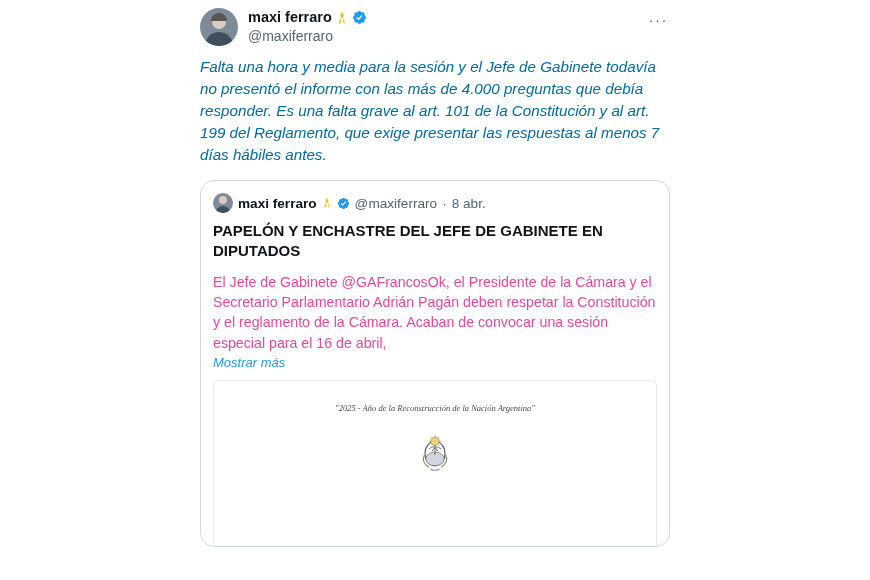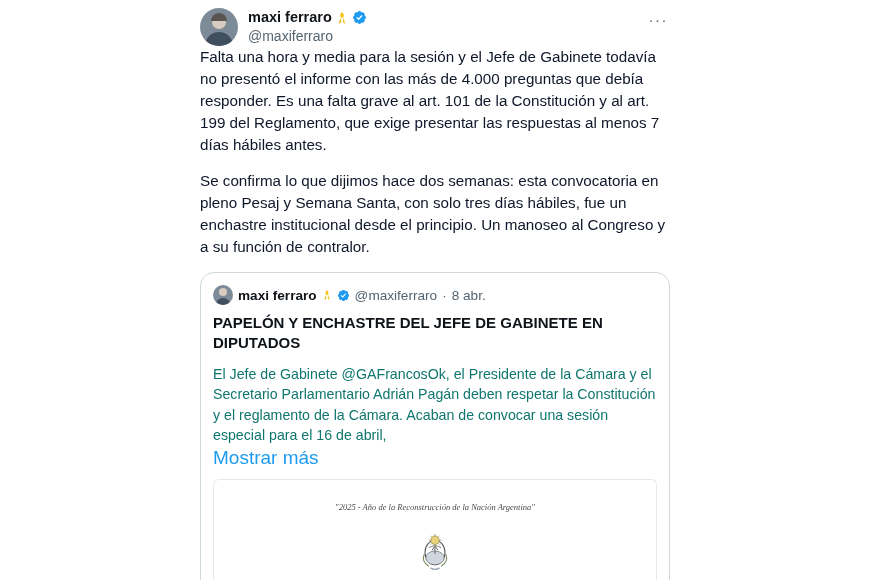--- a/index.html
+++ b/index.html
@@ -115,23 +115,25 @@
     top: 10px;
     color: #536471;
     font-size: 15px;
     letter-spacing: 1.5px;
     line-height: 1;
     cursor: pointer;
     padding: 2px 2px;
   }
 
   .tweet-body {
+    margin-top: 10px;
     font-size: 15.2px;
     line-height: 1.45;
-    color: #0f172a;
+    color: #0369a1;
+    font-style: italic;
   }
   .tweet-body p {
     margin: 0 0 14px 0;
   }
   .tweet-body p:last-child { margin-bottom: 0; }
 
   .quoted {
     margin-top: 14px;
     border: 1px solid #cfd9de;
     border-radius: 14px;
@@ -193,28 +195,29 @@
     font-size: 15px;
     font-weight: bold;
     color: #0f1419;
     line-height: 1.3;
   }
 
   .q-text {
     padding: 12px 12px 0 12px;
     font-size: 14.2px;
     line-height: 1.42;
-    color: #0f766e;
+    color: #ec4899;
   }
   .q-more {
     display: inline-block;
     color: #1d9bf0;
     padding: 2px 12px 10px 12px;
-    font-size: 19px;
+    font-size: 13px;
     cursor: pointer;
+    font-style: italic;
   }
 
   .q-media {
     border-top: 0px solid #eff3f4;
     background: #ffffff;
     padding: 0;
     margin: 0 12px 0 12px;
     border: 1px solid #e6e9ea;
     border-bottom: none;
     border-radius: 6px 6px 0 0;
@@ -270,21 +273,20 @@
             </svg>
           </span>
         </div>
         <div class="handle">@maxiferraro</div>
       </div>
       <div class="more-btn">···</div>
     </div>
 
     <div class="tweet-body">
       <p>Falta una hora y media para la sesión y el Jefe de Gabinete todavía no presentó el informe con las más de 4.000 preguntas que debía responder. Es una falta grave al art. 101 de la Constitución y al art. 199 del Reglamento, que exige presentar las respuestas al menos 7 días hábiles antes.</p>
-      <p>Se confirma lo que dijimos hace dos semanas: esta convocatoria en pleno Pesaj y Semana Santa, con solo tres días hábiles, fue un enchastre institucional desde el principio. Un manoseo al Congreso y a su función de contralor.</p>
     </div>
 
     <div class="quoted">
       <div class="q-header">
         <div class="q-avatar">
           <div class="body"></div>
           <div class="face"></div>
         </div>
         <span class="q-name">maxi ferraro</span>
         <span class="q-ribbon">

